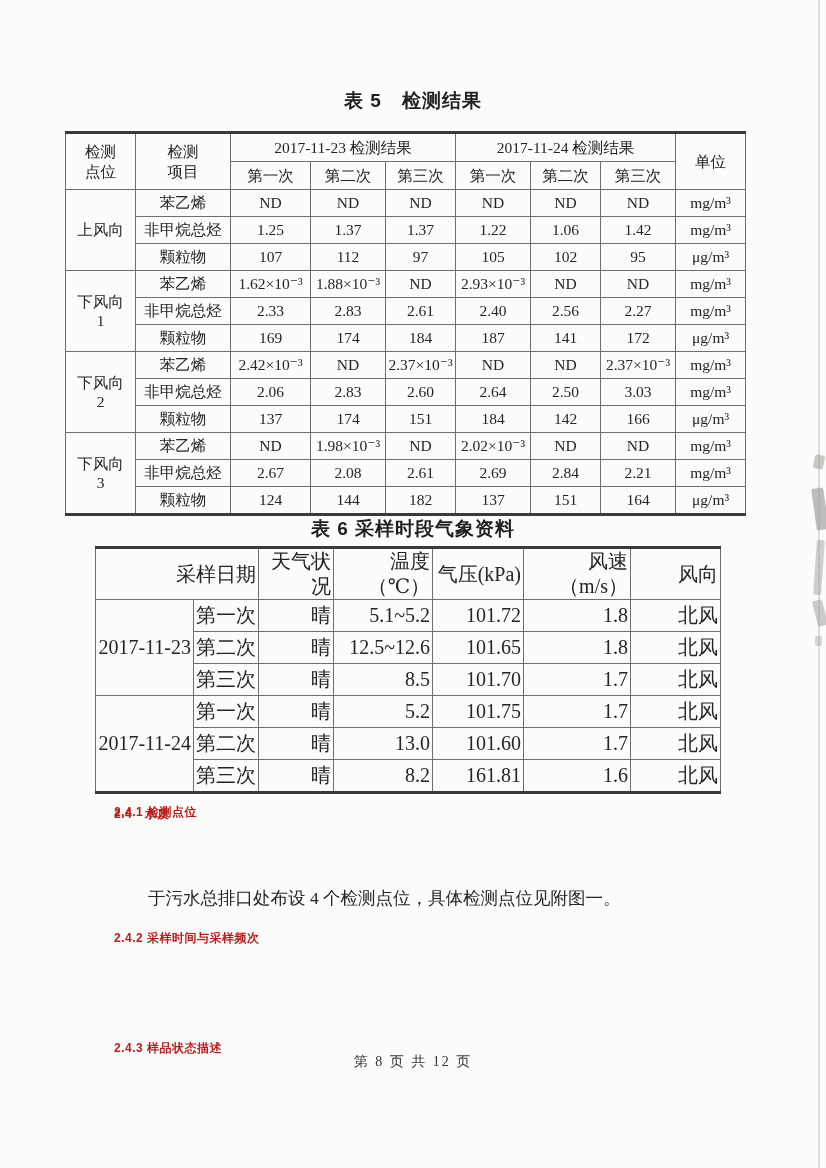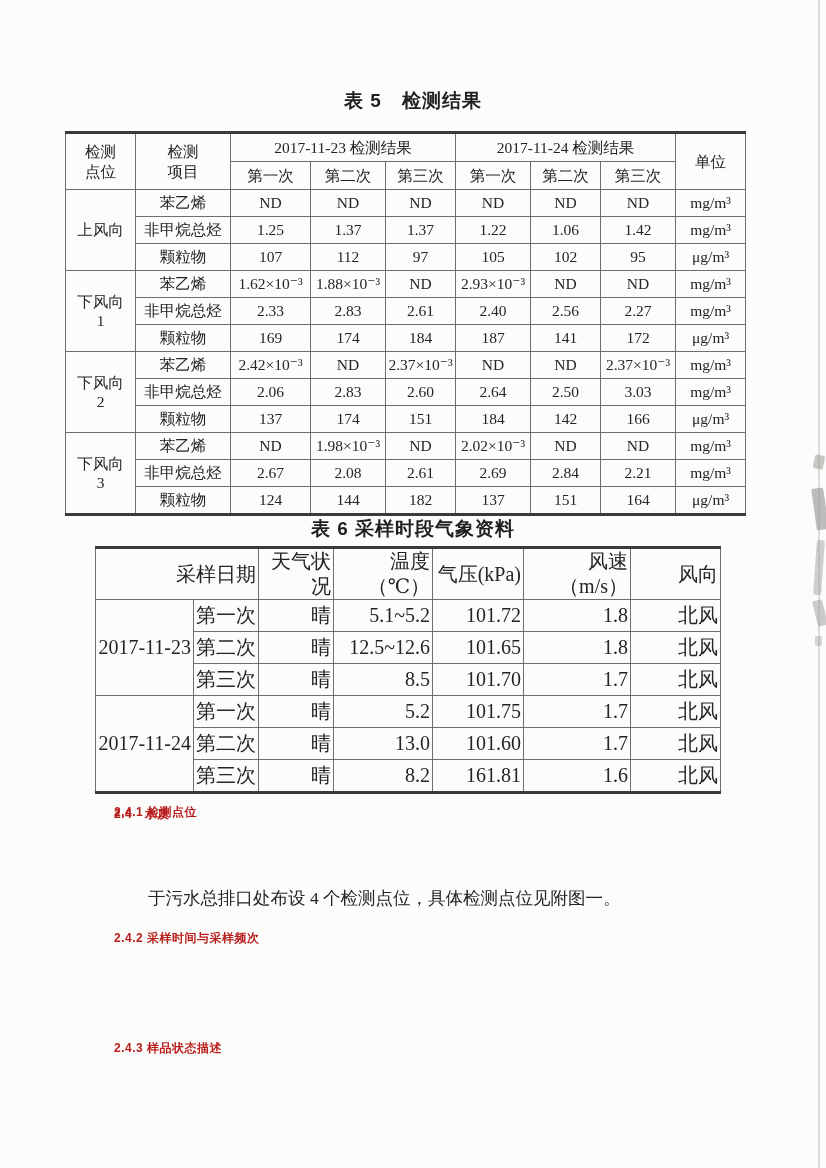--- a/index.html
+++ b/index.html
@@ -310,13 +310,14 @@
         </tr>
       </tbody>
   </table>
 
   <div class="heading" id="h24">2.4　水质</div>
   <div class="heading" id="h241">2.4.1 检测点位</div>
   <div class="para" id="p241">于污水总排口处布设 4 个检测点位，具体检测点位见附图一。</div>
   <div class="heading" id="h242">2.4.2 采样时间与采样频次</div>
   <div class="heading" id="h243">2.4.3 样品状态描述</div>
 
+  <div class="footer">第 8 页 共 12 页</div>
 </div>
 
 </body></html>

